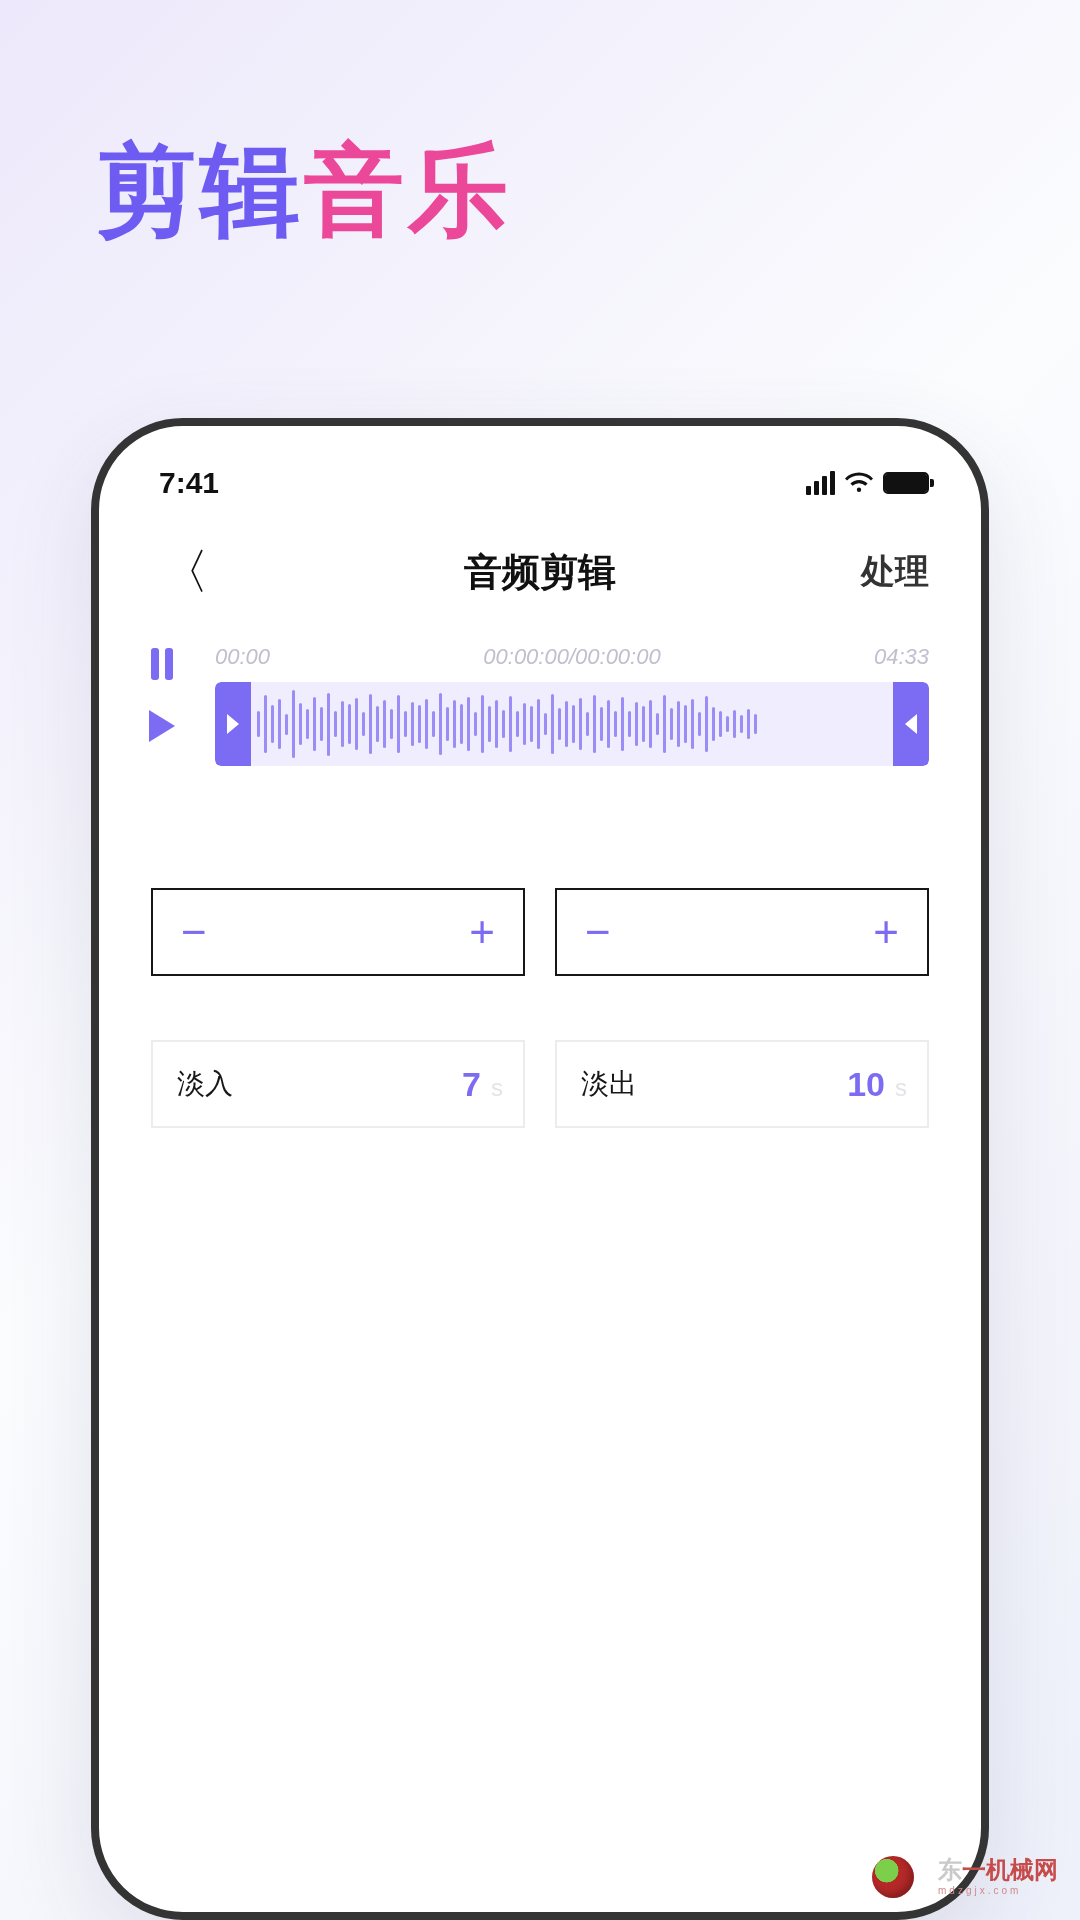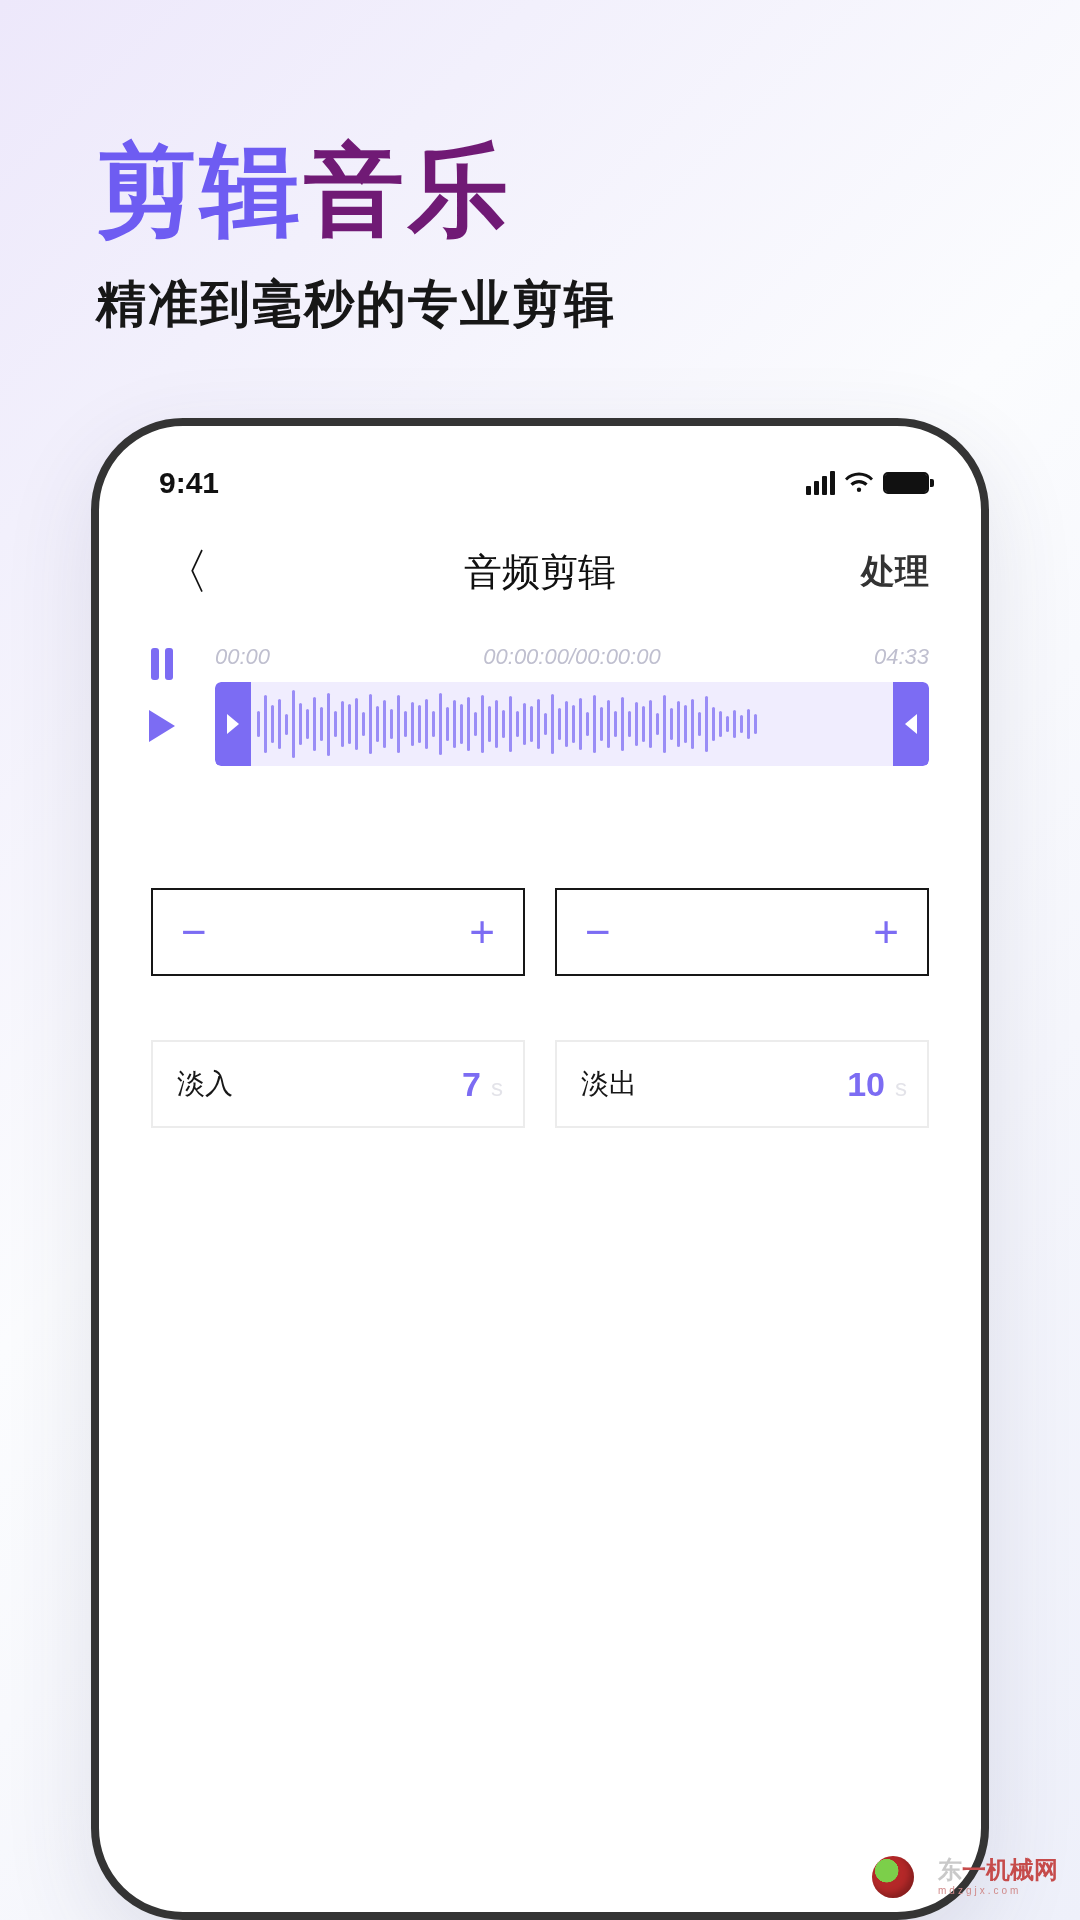--- a/index.html
+++ b/index.html
@@ -6,21 +6,21 @@
   html,body { width:1080px; height:1920px; overflow:hidden; }
   body {
     background: linear-gradient(135deg, #ede8fb 0%, #f2f0fc 18%, #fbfcfe 45%, #f5f6fc 70%, #eef0fa 100%);
     position:relative;
   }
 
   
   .promo { position:absolute; left:96px; top:138px; }
   .promo-title { font-size:100px; font-weight:900; letter-spacing:4px; line-height:1.05; }
   .promo-title .accent { color:#6e5cf2; }
-  .promo-title .black  { color:#701a75; }
+  .promo-title .black  { color:#ec4899; }
   .promo-sub { margin-top:28px; font-size:50px; font-weight:800; color:#171717; letter-spacing:2px; }
 
   
   .phone {
     position:absolute;
     left:91px; top:418px;
     width:898px; height:1502px;
     border:8px solid #343434;
     border-radius:92px;
     background:#ffffff;
@@ -41,21 +41,21 @@
   .sig-bars span:nth-child(1){height:9px}.sig-bars span:nth-child(2){height:14px}
   .sig-bars span:nth-child(3){height:19px}.sig-bars span:nth-child(4){height:24px}
   .wifi-icon svg{display:block}
   .batt { width:46px; height:22px; border:2px solid #111; border-radius:5px; position:relative; }
   .batt::after{content:"";position:absolute;right:-7px;top:5px;width:4px;height:8px;background:#111;border-radius:0 2px 2px 0;}
   .batt i{display:block;width:100%;height:100%;background:#111;border-radius:2px;}
 
   
   .navbar { display:flex; align-items:center; justify-content:space-between; padding:38px 52px 10px 52px; }
   .nav-back { font-size:48px; font-weight:300; color:#111; line-height:1; padding:4px 10px; }
-  .nav-title { font-size:38px; font-weight:400; color:#111; }
+  .nav-title { font-size:38px; font-weight:700; color:#111; }
   .nav-action { font-size:34px; font-weight:600; color:#333; }
 
   
   .editor { padding:34px 52px 0 40px; }
   .editor-row { display:flex; align-items:flex-start; gap:30px; }
   .editor-ctrls { display:flex; flex-direction:column; gap:30px; padding-top:4px; width:46px; align-items:center; }
   .pause-icon { display:flex; gap:6px; }
   .pause-icon span{ width:8px; height:32px; background:#7c6cf3; border-radius:3px; }
   .play-icon { width:0;height:0;border-left:26px solid #7c6cf3;border-top:16px solid transparent;border-bottom:16px solid transparent; }
 
@@ -121,27 +121,26 @@
   .wm-cn span:first-child{color:#c9c9c9;}
   .wm-en{font-size:10px;letter-spacing:3px;color:#d08a8a;margin-top:4px;}
 </style>
 </head>
 <body>
 
 <div class="promo">
   <div class="promo-title">
     <span class="accent">剪辑</span><span class="black">音乐</span>
   </div>
-  <div class="promo-sub">精准到毫秒的专业剪辑</div>
 </div>
 
 <div class="phone">
 
   <div class="status-bar">
-    <div class="status-time">9:41</div>
+    <div class="status-time">7:41</div>
     <div class="status-icons">
       <div class="sig-bars">
           <span></span>
           <span></span>
           <span></span>
           <span></span>
         </div>
       <div class="wifi-icon">
         <svg width="28" height="22" viewBox="0 0 28 22">
             <path d="M14 20a2.2 2.2 0 100-4.4 2.2 2.2 0 000 4.4zm-6.4-6.2a9 9 0 0112.8 0l2.2-2.2a12.2 12.2 0 00-17.2 0l2.2 2.2zM2 8.4a17 17 0 0124 0l2-2a19.8 19.8 0 00-28 0l2 2z" fill="#111"></path>

